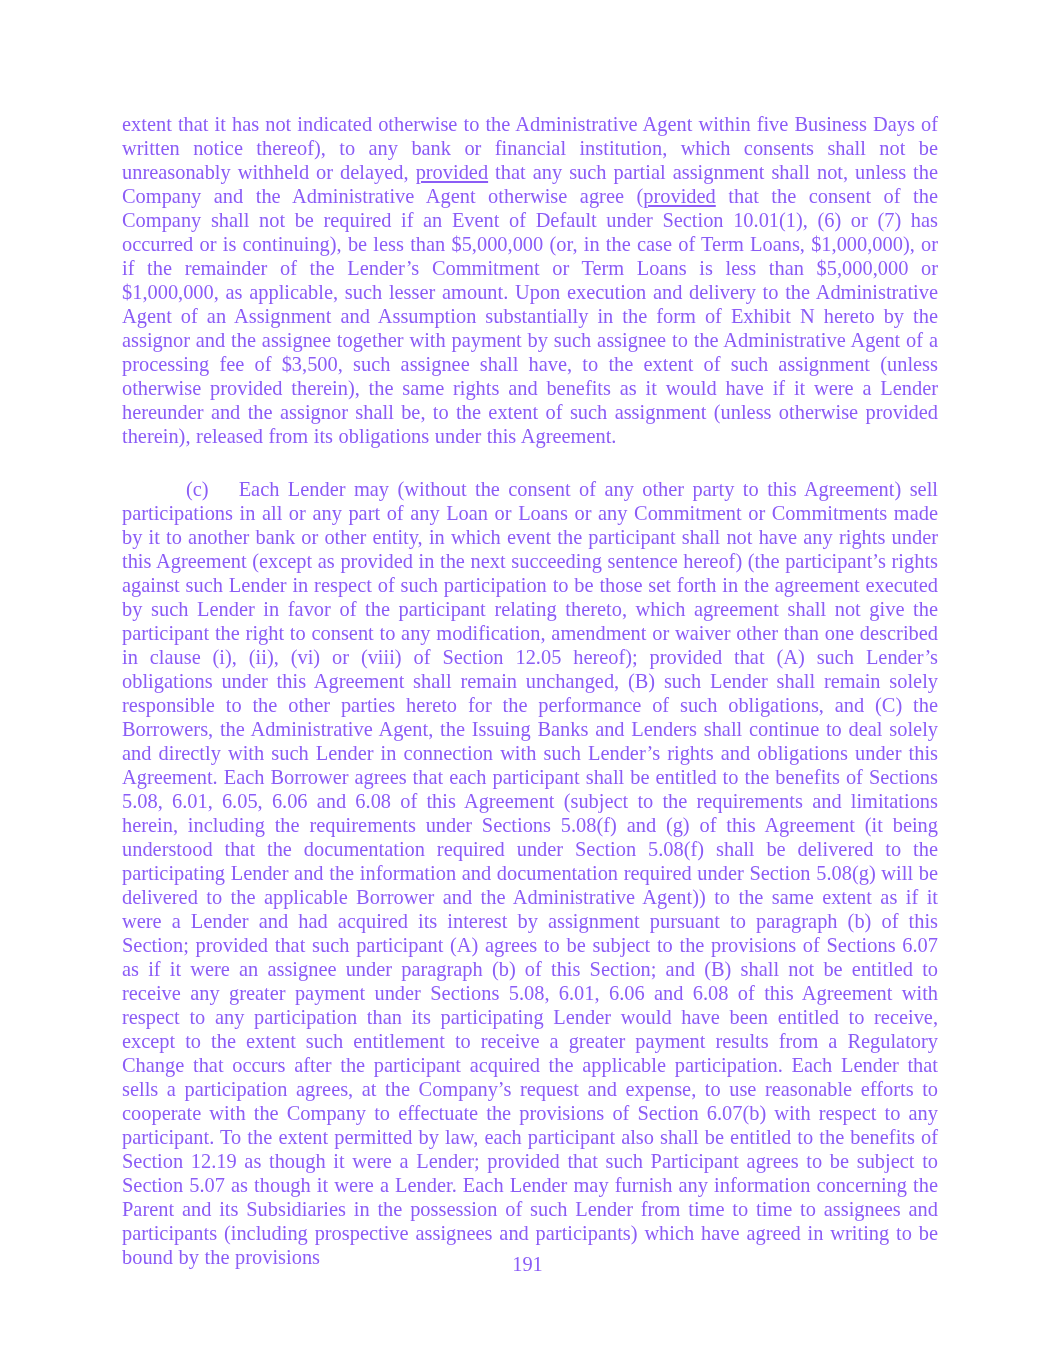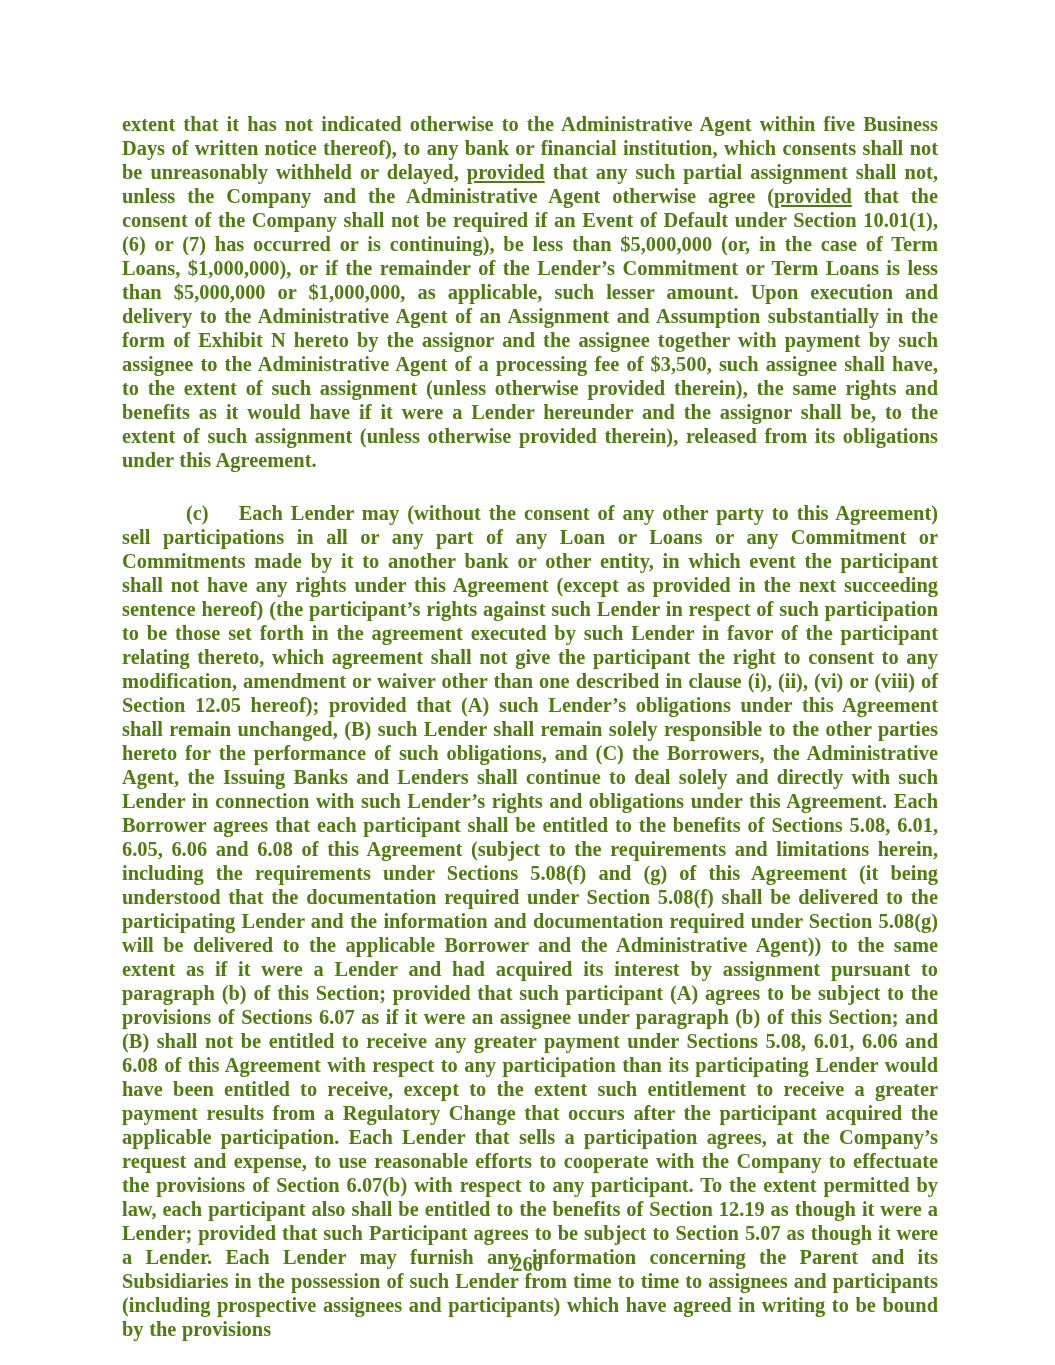--- a/index.html
+++ b/index.html
@@ -7,22 +7,21 @@
     padding: 0;
     background: #ffffff;
   }
   .page {
     position: relative;
     width: 1055px;
     height: 1365px;
     background: #ffffff;
     overflow: hidden;
     font-family: "Liberation Serif", "DejaVu Serif", serif;
-    color: #4d7c0f;
-    font-weight: bold;
+    color: #8b5cf6;
   }
   .text-block {
     position: absolute;
     top: 112px;
     left: 122px;
     width: 816px;
   }
   p.para {
     margin: 0;
     font-size: 20.4px;
@@ -56,14 +55,14 @@
   }
 </style>
 </head>
 <body>
 
 <div class="page">
   <div class="text-block" id="paragraphs">
       <p class="para"><span>extent that it has not indicated otherwise to the Administrative Agent within five Business Days of written notice thereof), to any bank or financial institution, which consents shall not be unreasonably withheld or delayed, </span><span class="u">provided</span><span> that any such partial assignment shall not, unless the Company and the Administrative Agent otherwise agree (</span><span class="u">provided</span><span> that the consent of the Company shall not be required if an Event of Default under Section 10.01(1), (6) or (7) has occurred or is continuing), be less than $5,000,000 (or, in the case of Term Loans, $1,000,000), or if the remainder of the Lender’s Commitment or Term Loans is less than $5,000,000 or $1,000,000, as applicable, such lesser amount. Upon execution and delivery to the Administrative Agent of an Assignment and Assumption substantially in the form of Exhibit N hereto by the assignor and the assignee together with payment by such assignee to the Administrative Agent of a processing fee of $3,500, such assignee shall have, to the extent of such assignment (unless otherwise provided therein), the same rights and benefits as it would have if it were a Lender hereunder and the assignor shall be, to the extent of such assignment (unless otherwise provided therein), released from its obligations under this Agreement.</span></p>
       <p class="para indented"><span>(c)</span><span class="tab"></span><span>Each Lender may (without the consent of any other party to this Agreement) sell participations in all or any part of any Loan or Loans or any Commitment or Commitments made by it to another bank or other entity, in which event the participant shall not have any rights under this Agreement (except as provided in the next succeeding sentence hereof) (the participant’s rights against such Lender in respect of such participation to be those set forth in the agreement executed by such Lender in favor of the participant relating thereto, which agreement shall not give the participant the right to consent to any modification, amendment or waiver other than one described in clause (i), (ii), (vi) or (viii) of Section 12.05 hereof); provided that (A) such Lender’s obligations under this Agreement shall remain unchanged, (B) such Lender shall remain solely responsible to the other parties hereto for the performance of such obligations, and (C) the Borrowers, the Administrative Agent, the Issuing Banks and Lenders shall continue to deal solely and directly with such Lender in connection with such Lender’s rights and obligations under this Agreement. Each Borrower agrees that each participant shall be entitled to the benefits of Sections 5.08, 6.01, 6.05, 6.06 and 6.08 of this Agreement (subject to the requirements and limitations herein, including the requirements under Sections 5.08(f) and (g) of this Agreement (it being understood that the documentation required under Section 5.08(f) shall be delivered to the participating Lender and the information and documentation required under Section 5.08(g) will be delivered to the applicable Borrower and the Administrative Agent)) to the same extent as if it were a Lender and had acquired its interest by assignment pursuant to paragraph (b) of this Section; provided that such participant (A) agrees to be subject to the provisions of Sections 6.07 as if it were an assignee under paragraph (b) of this Section; and (B) shall not be entitled to receive any greater payment under Sections 5.08, 6.01, 6.06 and 6.08 of this Agreement with respect to any participation than its participating Lender would have been entitled to receive, except to the extent such entitlement to receive a greater payment results from a Regulatory Change that occurs after the participant acquired the applicable participation. Each Lender that sells a participation agrees, at the Company’s request and expense, to use reasonable efforts to cooperate with the Company to effectuate the provisions of Section 6.07(b) with respect to any participant. To the extent permitted by law, each participant also shall be entitled to the benefits of Section 12.19 as though it were a Lender; provided that such Participant agrees to be subject to Section 5.07 as though it were a Lender. Each Lender may furnish any information concerning the Parent and its Subsidiaries in the possession of such Lender from time to time to assignees and participants (including prospective assignees and participants) which have agreed in writing to be bound by the provisions</span></p>
     </div>
-  <div class="page-number">266</div>
+  <div class="page-number">191</div>
 </div>
 
 </body></html>

